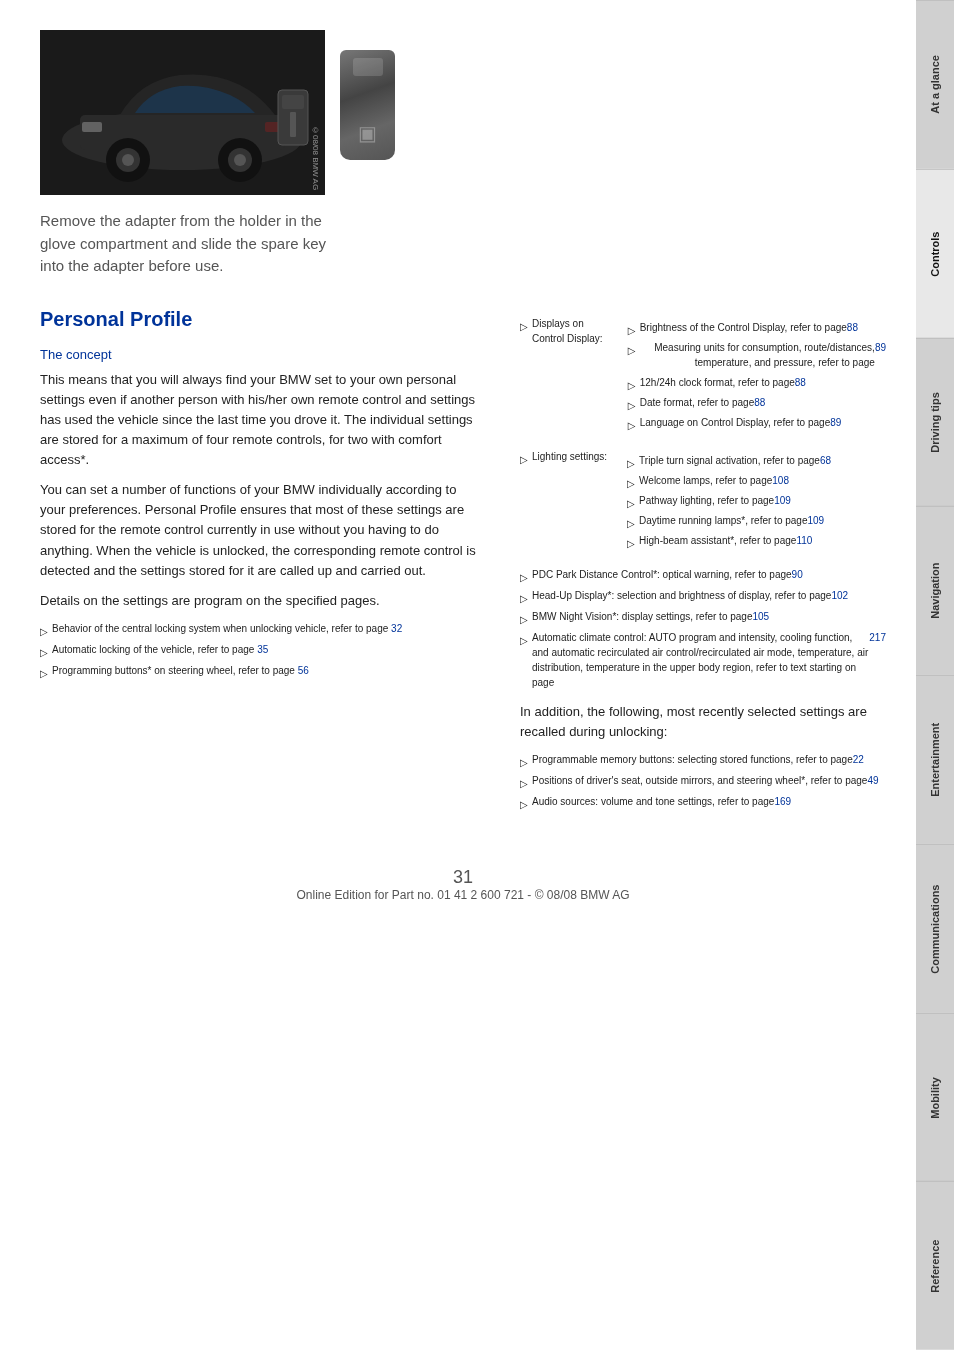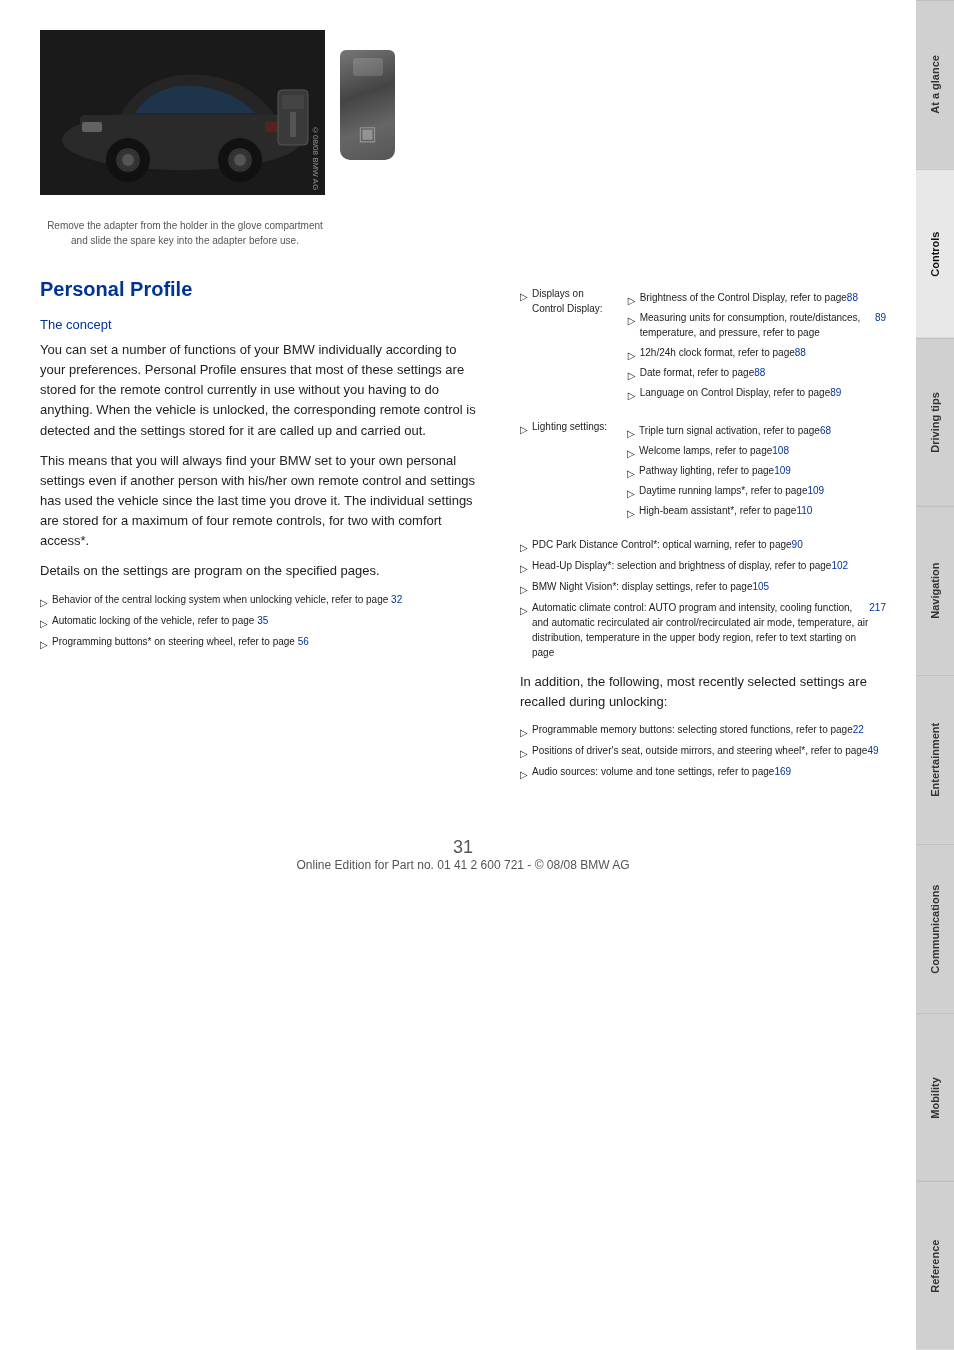--- a/index.html
+++ b/index.html
@@ -41,26 +41,25 @@
       padding: 8px 4px;
       text-align: center;
     }
 
     .side-tab.active {
       background: #e8e8e8;
       color: #111;
     }
 
     .image-caption {
-      font-size: 10px;
+      font-size: 15px;
       color: #555;
-      margin-top: 8px;
+      margin-top: 0;
       max-width: 290px;
       line-height: 1.5;
-      text-align: center;
     }
 
     
     .content-columns {
       display: flex;
       gap: 40px;
     }
 
     .left-column {
       width: 440px;
@@ -120,20 +119,21 @@
 
     a.page-link {
       color: #003399;
       text-decoration: none;
     }
 
     
     .nested-bullet {
       padding-left: 20px;
       margin-top: 4px;
+      text-align: right;
     }
 
     .nested-bullet li {
       margin-bottom: 5px;
     }
 
     
     .page-footer {
       text-align: center;
       margin-top: 40px;
@@ -275,23 +275,23 @@
       <p class="image-caption">Remove the adapter from the holder in the glove compartment and slide the spare key into the adapter before use.</p>
     </div>
 
     <div class="content-columns">
 
       <div class="left-column">
         <h2 class="section-title">Personal Profile</h2>
 
         <h3 class="subsection-title">The concept</h3>
 
+        <p>This means that you will always find your BMW set to your own personal settings even if another person with his/her own remote control and settings has used the vehicle since the last time you drove it. The individual settings are stored for a maximum of four remote controls, for two with comfort access*.</p>
+
         <p>You can set a number of functions of your BMW individually according to your preferences. Personal Profile ensures that most of these settings are stored for the remote control currently in use without you having to do anything. When the vehicle is unlocked, the corresponding remote control is detected and the settings stored for it are called up and carried out.</p>
-
-        <p>This means that you will always find your BMW set to your own personal settings even if another person with his/her own remote control and settings has used the vehicle since the last time you drove it. The individual settings are stored for a maximum of four remote controls, for two with comfort access*.</p>
 
 
         <p>Details on the settings are program on the specified pages.</p>
 
         <ul class="bullet-list">
           <li>
             <span>Behavior of the central locking system when unlocking vehicle, refer to page <a class="page-link">32</a></span>
           </li>
           <li>
             <span>Automatic locking of the vehicle, refer to page <a class="page-link">35</a></span>

